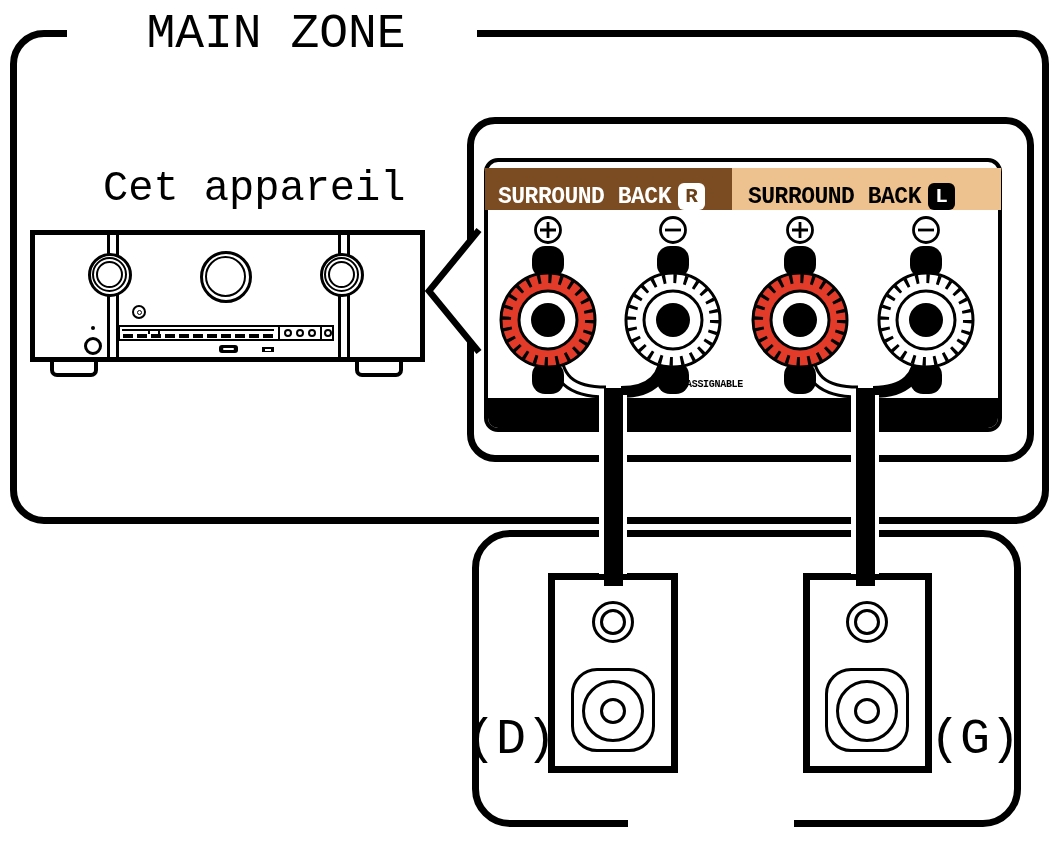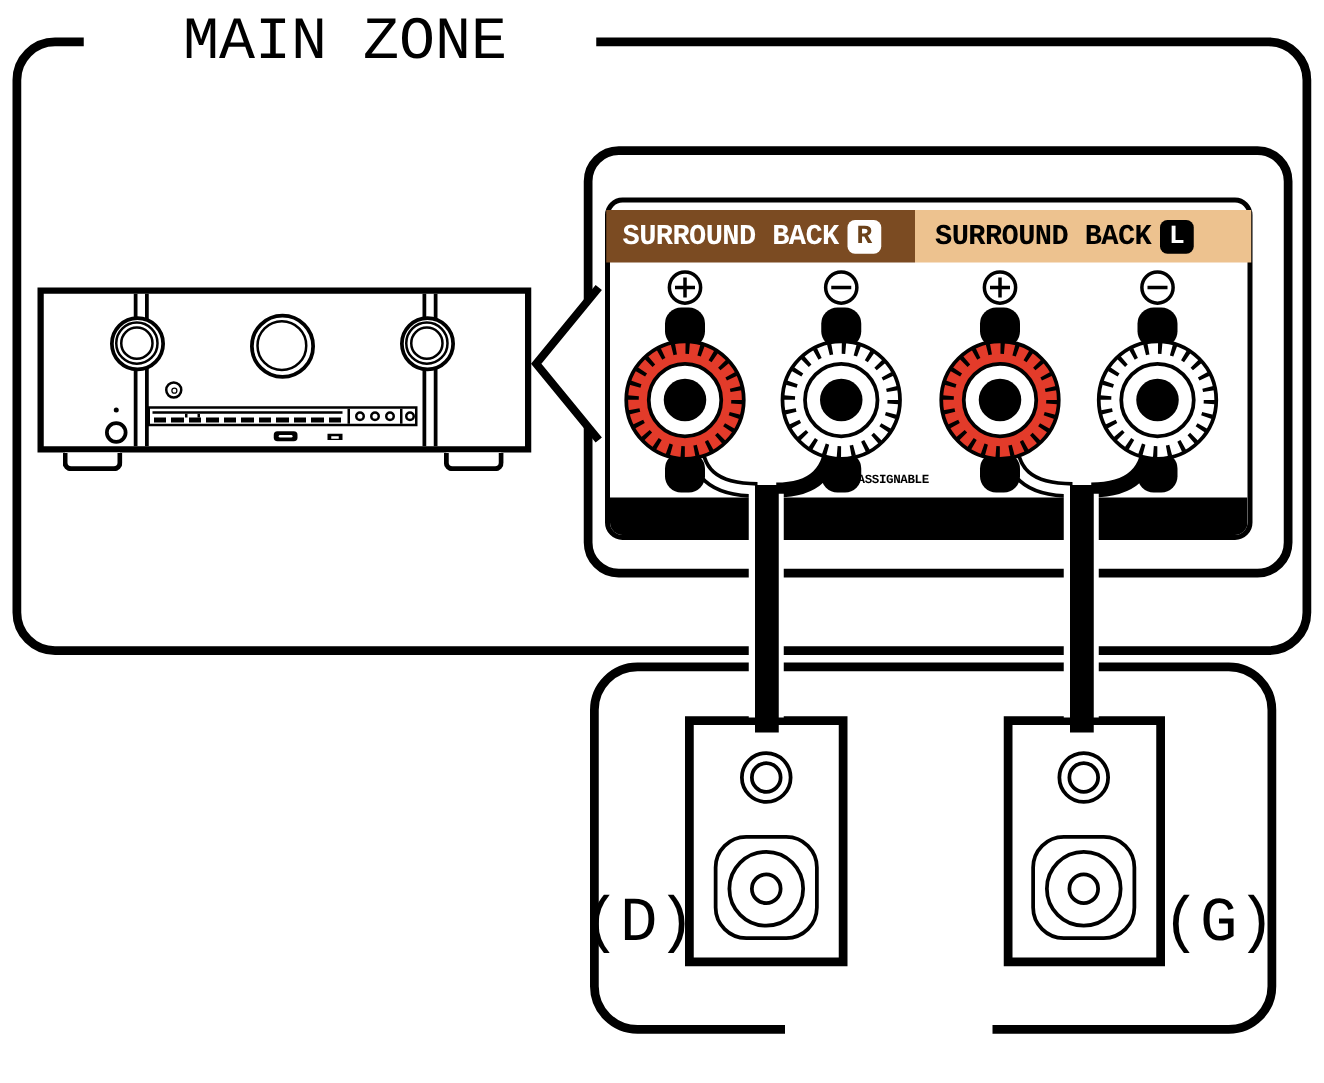--- a/index.html
+++ b/index.html
@@ -37,21 +37,21 @@
   .foot{top:362px;width:40px;height:11px;border:4px solid #000;border-top:none;border-radius:0 0 7px 7px;background:#fff;z-index:2;}
   .hdmi{left:219px;top:345px;width:19px;height:8px;background:#000;border-radius:3px;z-index:3;}
   .hdmi-slit{left:4px;top:3px;width:11px;height:2px;background:#fff;border-radius:1px;}
   .usb{left:262px;top:347px;width:12px;height:5px;background:#000;z-index:3;}
   .usb-slit{left:3px;top:1.5px;width:6px;height:2px;background:#fff;}
 
   
   .panel-box{left:467px;top:117px;width:553px;height:331px;border:7px solid #000;border-radius:28px;background:#fff;z-index:2;}
   .panel-face{left:484px;top:158px;width:510px;height:266px;border:4px solid #000;border-radius:14px;background:#fff;z-index:2;overflow:hidden;}
   .panel-bottom-band{position:absolute;left:0;right:0;bottom:0;height:30px;background:#000;}
-  .band{top:168px;height:42px;display:flex;align-items:center;z-index:3;}
+  .band{top:168px;height:42px;display:flex;align-items:flex-end;z-index:3;}
   .band-r{left:485px;width:247px;background:#7B4B22;}
   .band-l{left:732px;width:269px;background:#EDC28F;}
   .band-text{font-size:23px;font-weight:bold;letter-spacing:-0.5px;white-space:nowrap;}
   .band-r .band-text{color:#fff;padding-left:13px;}
   .band-l .band-text{color:#000;padding-left:16px;}
   .badge{width:27px;height:27px;border-radius:6px;margin-left:7px;display:flex;align-items:center;justify-content:center;
          font-size:21px;font-weight:bold;line-height:27px;}
   .badge-r{background:#fff;color:#6B4119;}
   .badge-l{background:#000;color:#fff;}
   .assignable{left:686px;top:379px;font-size:10px;font-weight:bold;letter-spacing:-0.3px;z-index:4;white-space:nowrap;}
@@ -76,20 +76,21 @@
 
 <div id="canvas">
 
   <div class="abs main-zone-box"></div>
   <div class="abs main-zone-gap"></div>
   <div class="abs main-zone-title">MAIN ZONE</div>
 
   <div class="abs zone2-box"></div>
   <div class="abs zone2-gap"></div>
 
+  <div class="abs device-label">Cet appareil</div>
 
   <div class="abs rcv">
     <div class="abs seam" style="left:72px;"></div>
     <div class="abs seam" style="left:81px;"></div>
     <div class="abs seam" style="left:303px;"></div>
     <div class="abs seam" style="left:312px;"></div>
 
     <div class="abs ring" style="left:53px;top:18px;width:38px;height:38px;border-width:3px;"></div>
     <div class="abs ring" style="left:57px;top:22px;width:31px;height:31px;"></div>
     <div class="abs ring" style="left:61px;top:26px;width:23px;height:23px;"></div>

